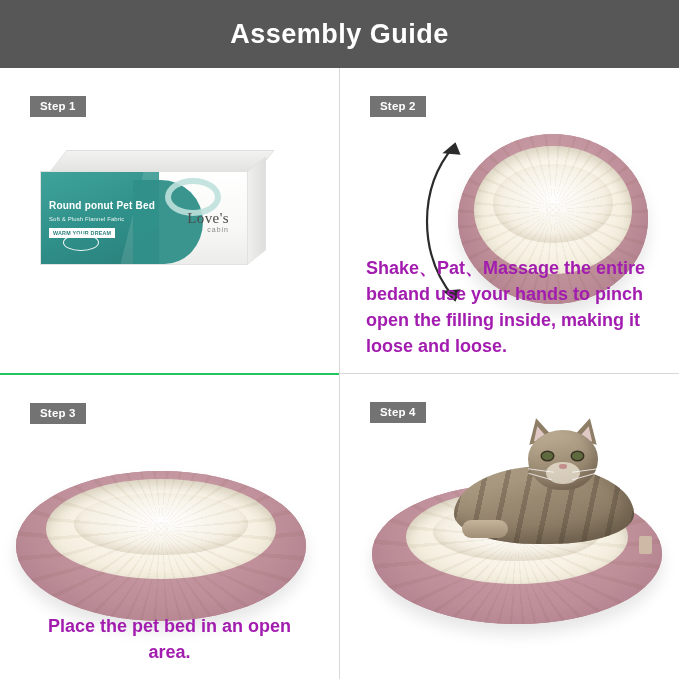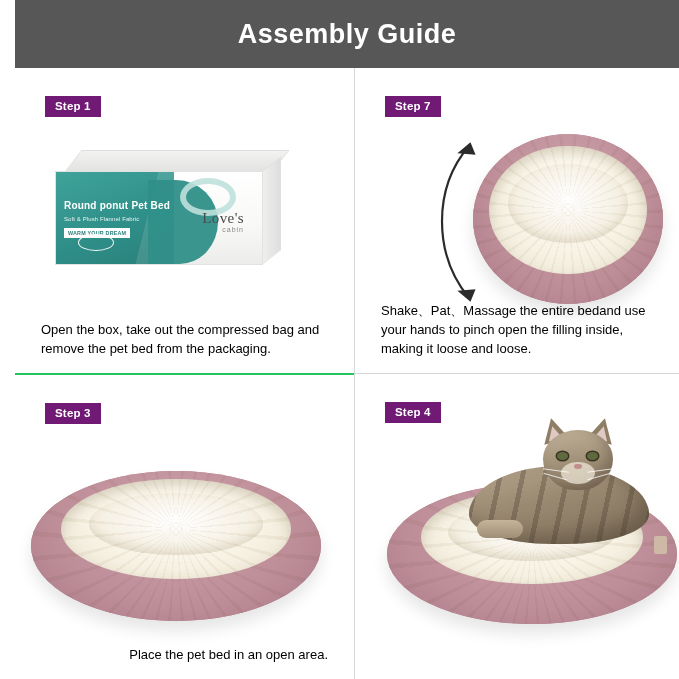--- a/index.html
+++ b/index.html
@@ -12,21 +12,20 @@
     height: 679px;
     font-family: "Liberation Sans", sans-serif;
     overflow: hidden;
   }
   .page {
     position: relative;
     width: 679px;
     height: 672px;
     background: #ffffff;
     box-sizing: border-box;
-    padding-left: 15px;
   }
 
   
   .header {
     height: 68px;
     background: #575757;
     display: flex;
     align-items: center;
     justify-content: center;
   }
@@ -53,40 +52,41 @@
     background: #ffffff;
   }
   .cell-tr { border-left: 1px solid #d8d8d8; }
   .cell-bl { border-top: 2px solid #22c55e; }
   .cell-br { border-top: 1px solid #d8d8d8; border-left: 1px solid #d8d8d8; }
 
   .step-badge {
     position: absolute;
     top: 28px;
     left: 30px;
-    background: #701a75;
+    background: #737373;
     color: #ffffff;
     font-size: 11.5px;
     font-weight: bold;
     padding: 4px 10px 5px 10px;
     z-index: 5;
     letter-spacing: 0.2px;
   }
   .caption {
     position: absolute;
     left: 0;
     right: 0;
     bottom: 14px;
     padding: 0 26px;
-    font-size: 13px;
+    font-size: 18px;
     line-height: 1.45;
-    color: #000000;
+    color: #a21caf;
     text-align: left;
-  }
-  .caption.center { text-align: right; }
+    font-weight: bold;
+  }
+  .caption.center { text-align: center; }
 
   
   .box-wrap {
     position: absolute;
     left: 40px;
     top: 82px;
     width: 232px;
     height: 130px;
   }
   .box-top {
@@ -406,25 +406,24 @@
           <div class="box-sub">Soft &amp; Plush Flannel Fabric</div>
           <div class="box-tag">WARM YOUR DREAM</div>
           <div class="box-oval"></div>
           <div class="box-brand">
             <div class="box-brand-main">Love's</div>
             <div class="box-brand-sub">cabin</div>
           </div>
         </div>
       </div>
 
-      <div class="caption">Open the box, take out the compressed bag and remove the pet bed from the packaging.</div>
     </div>
 
     <div class="cell cell-tr">
-      <div class="step-badge">Step 7</div>
+      <div class="step-badge">Step 2</div>
 
       <svg class="arrow-svg" viewBox="0 0 80 190">
         <path d="M54 20 C 18 62, 18 128, 54 172" stroke="#2b2b2b" stroke-width="2.2" fill="none"></path>
         <polygon points="54,16 44,30 62,27" fill="#2b2b2b" transform="rotate(14 54 22)"></polygon>
         <polygon points="54,176 44,162 62,165" fill="#2b2b2b" transform="rotate(-14 54 170)"></polygon>
       </svg>
 
       <div class="bed bed-outer s2-bed">
         <div class="bed-rim s2-rim">
           <div class="pleats"></div>

